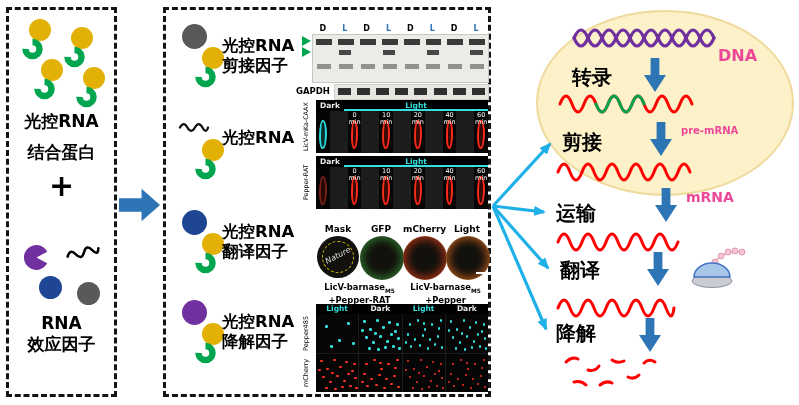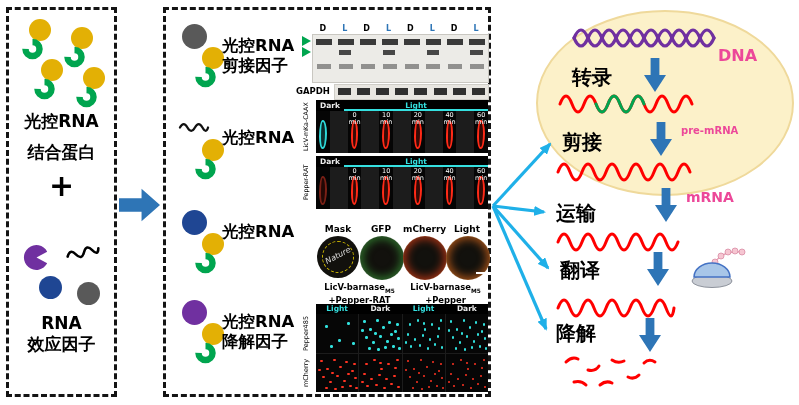--- a/index.html
+++ b/index.html
@@ -148,20 +148,21 @@
     </div>
 
     <div class="abs" style="left:12px;top:200px;width:58px;height:66px">
       <div class="disc" style="left:4px;top:0;width:25px;height:25px;background:#1F4693"></div>
       <svg class="abs" style="left:16px;top:22px;width:34px;height:42px">
           <use href="#licv"></use>
         </svg>
     </div>
     <div class="f-lab" style="top:212px">
       <div>光控RNA</div>
+      <div>翻译因子</div>
     </div>
 
     <div class="abs" style="left:12px;top:290px;width:58px;height:66px">
       <div class="disc" style="left:4px;top:0;width:25px;height:25px;background:#7030A0"></div>
       <svg class="abs" style="left:16px;top:22px;width:34px;height:42px">
           <use href="#licv"></use>
         </svg>
     </div>
     <div class="f-lab" style="top:302px">
       <div>光控RNA</div>

